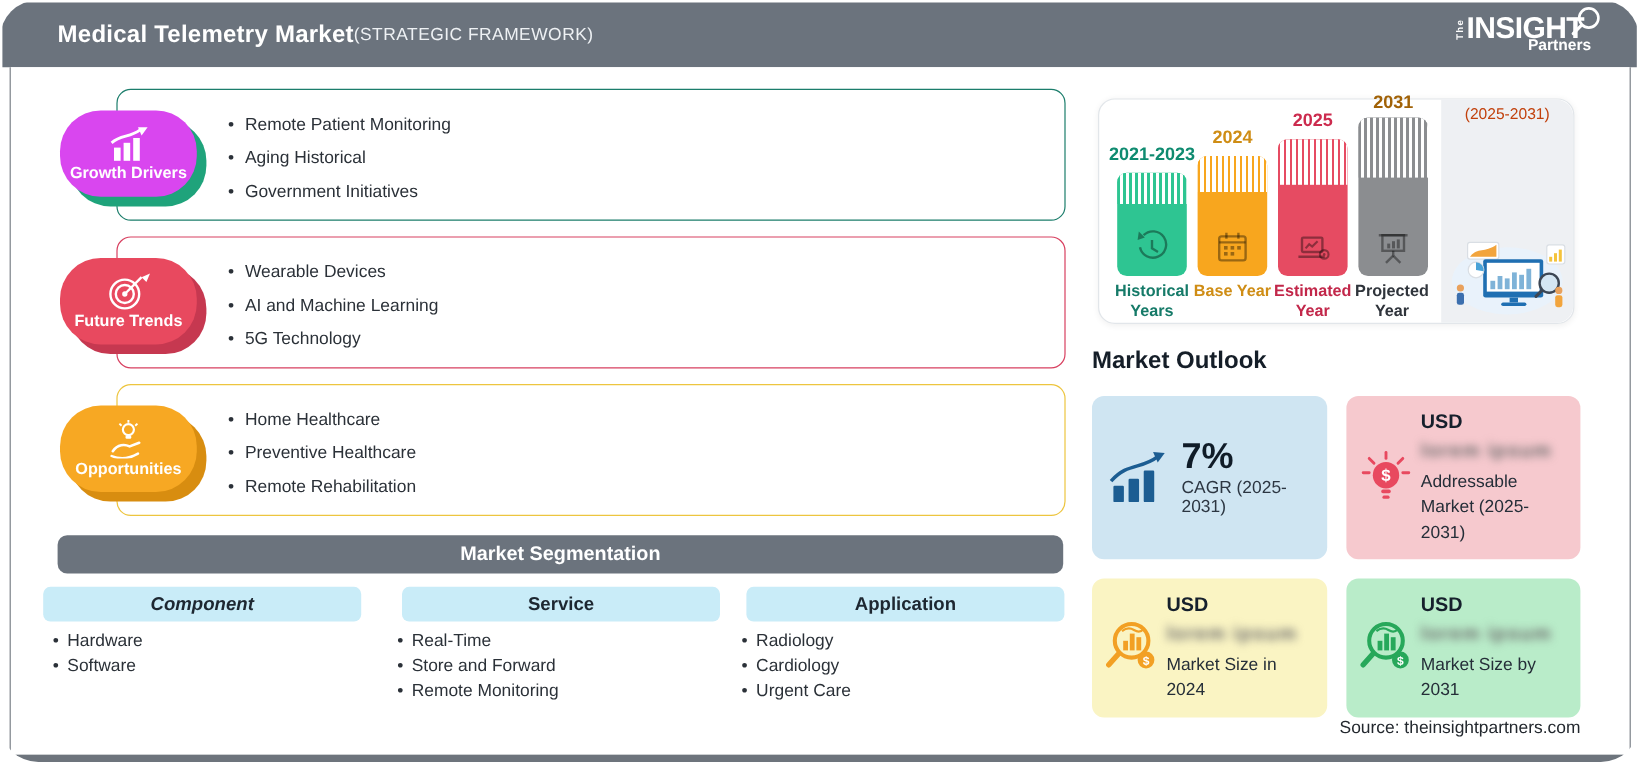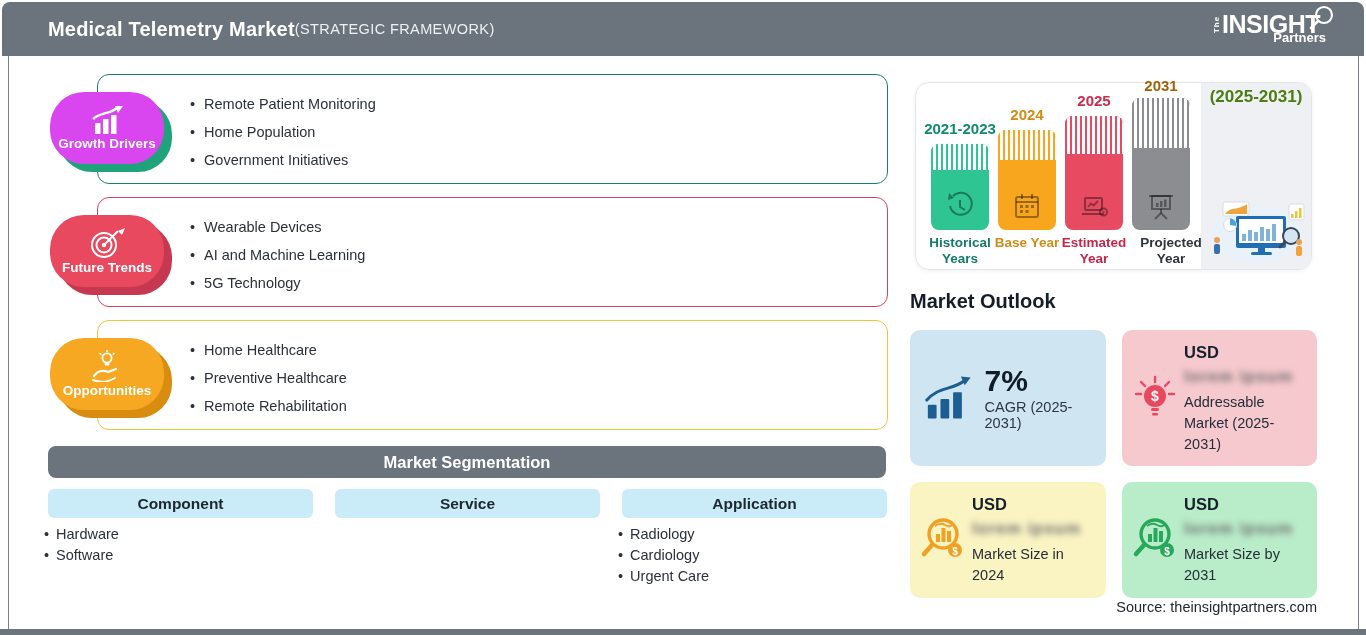--- a/index.html
+++ b/index.html
@@ -1,17 +1,17 @@
 <!DOCTYPE html>
 <html><head>
 <meta charset="utf-8">
 <style>
   html,body{margin:0;padding:0;background:#fff;}
   .page{position:relative;width:1366px;height:635px;background:#fff;overflow:hidden;
-        font-family:"Liberation Sans","DejaVu Sans",sans-serif;}
+        font-family:"Liberation Sans","DejaVu Sans",sans-serif;border-radius:32px;}
 
   
   .header{position:absolute;left:2px;top:2px;width:1362px;height:54px;background:#6b737d;
           border-radius:8px 8px 0 0;display:flex;align-items:center;}
   .header-title{margin-left:46px;font-size:20px;font-weight:bold;color:#fff;letter-spacing:.2px;}
   .header-sub{font-size:14.5px;color:#eef1f4;font-weight:500;letter-spacing:.4px;}
   .logo{position:absolute;right:44px;top:9px;color:#fff;margin-left:48px;}
   .logo-the{position:absolute;left:-14px;top:9px;transform:rotate(-90deg);font-size:8px;font-weight:bold;letter-spacing:1px;}
   .logo-insight{font-size:25px;font-weight:800;letter-spacing:-.5px;line-height:26px;}
   .logo-lens{position:absolute;right:-17px;top:-7px;}
@@ -40,32 +40,32 @@
   .fw-items{position:absolute;left:190px;list-style:none;margin:0;padding:0;}
   .fw-items.s0{top:92px;} .fw-items.s1{top:215px;} .fw-items.s2{top:338px;}
   .fw-items li{height:28px;line-height:24px;font-size:14.5px;color:#2b3138;}
   .fw-items li::before{content:"•";margin-right:9px;color:#2b3138;}
 
   
   .seg-bar{position:absolute;left:48px;top:446px;width:838px;height:32px;background:#6b737d;border-radius:8px;
            display:flex;align-items:center;justify-content:center;color:#fff;font-weight:bold;font-size:16.5px;}
   .seg-head{position:absolute;top:489px;width:265px;height:29px;background:#c9ecf8;border-radius:6px;
             display:flex;align-items:center;justify-content:center;font-weight:bold;font-size:15.5px;color:#1d2731;}
-  .seg-head.c0{left:48px;} .seg-head.c1{left:335px;} .seg-head.c2{left:622px;}
+  .seg-head.c0{left:36px;font-style:italic;} .seg-head.c1{left:335px;} .seg-head.c2{left:622px;}
   .seg-list{position:absolute;top:524px;list-style:none;margin:0;padding:0;}
   .seg-list.c0{left:44px;} .seg-list.c1{left:331px;} .seg-list.c2{left:618px;}
   .seg-list li{height:21px;line-height:20px;font-size:14.5px;color:#2b3138;}
   .seg-list li::before{content:"•";margin-right:7px;}
 
   
   .tl-card{position:absolute;left:915px;top:82px;width:395px;height:186px;background:#fff;
            border:1px solid #e2e6ea;border-radius:14px;box-shadow:0 1px 5px rgba(0,0,0,.06);}
   .tl-forecast{position:absolute;right:0;top:0;width:110px;height:186px;background:#eef0f3;border-radius:0 14px 14px 0;text-align:center;}
   .tl-forecast-title{margin-top:16px;font-weight:bold;font-size:15px;color:#2a313c;line-height:19px;white-space:pre-line;}
-  .tl-forecast-range{font-size:17px;font-weight:700;color:#4d7c0f;margin-top:4px;}
+  .tl-forecast-range{font-size:13px;font-weight:400;color:#c2410c;margin-top:4px;}
   .tl-illu{position:absolute;left:50%;bottom:5px;transform:translateX(-50%);}
   .tl-bar{position:absolute;width:58px;border-radius:8px;overflow:hidden;}
   .tl-bar .stripes{position:absolute;top:0;left:0;right:0;}
   .tl-bar .baricon{position:absolute;bottom:9px;left:50%;transform:translateX(-50%);}
   .tl-bar.b0{left:15px;top:61px;height:86px;background:#2ec592;}
   .tl-bar.b0 .stripes{height:26px;background:repeating-linear-gradient(90deg,#2ec592 0 2px,#fff 2px 5px);}
   .tl-bar.b1{left:82px;top:47px;height:100px;background:#f8a61e;}
   .tl-bar.b1 .stripes{height:30px;background:repeating-linear-gradient(90deg,#f8a61e 0 2px,#fff 2px 5px);}
   .tl-bar.b2{left:149px;top:33px;height:114px;background:#e64b62;}
   .tl-bar.b2 .stripes{height:38px;background:repeating-linear-gradient(90deg,#e64b62 0 2px,#fff 2px 5px);}
@@ -73,21 +73,21 @@
   .tl-bar.b3 .stripes{height:50px;background:repeating-linear-gradient(90deg,#8b8d90 0 2px,#fff 2px 5px);}
   .tl-year{position:absolute;width:90px;text-align:center;font-weight:bold;font-size:15px;}
   .tl-year.b0{left:-1px;top:37px;color:#0f8b70;}
   .tl-year.b1{left:66px;top:23px;color:#cf8d15;}
   .tl-year.b2{left:133px;top:9px;color:#cc2b4e;}
   .tl-year.b3{left:200px;top:-6px;color:#a16207;}
   .tl-blabel{position:absolute;top:152px;width:80px;text-align:center;font-weight:bold;font-size:13.5px;line-height:16px;}
   .tl-blabel.b0{left:4px;color:#157a68;}
   .tl-blabel.b1{left:71px;color:#cf8d15;}
   .tl-blabel.b2{left:138px;color:#c2274a;}
-  .tl-blabel.b3{left:215px;color:#2f343b;}
+  .tl-blabel.b3{left:204px;color:#2f343b;}
 
   
   .outlook-title{position:absolute;left:910px;top:290px;font-size:20px;font-weight:bold;color:#151e28;}
   .ol-card{position:absolute;border-radius:10px;}
   .ol-card.k0{left:910px;top:330px;width:196px;height:136px;background:#cfe5f2;display:flex;align-items:center;}
   .ol-value{font-size:30px;font-weight:bold;color:#101c28;line-height:30px;}
   .ol-sub{font-size:14.5px;color:#2c3642;margin-top:3px;}
   .ol-card.k1{left:1122px;top:330px;width:195px;height:136px;background:#f6c9ce;}
   .ol-card.k2{left:910px;top:482px;width:196px;height:116px;background:#faf4c3;}
   .ol-card.k3{left:1122px;top:482px;width:195px;height:116px;background:#b9ecc9;}
@@ -165,41 +165,46 @@
         <line x1="27.5" y1="3" x2="25.7" y2="4.8" stroke="#fff" stroke-width="1.6"></line>
         <path d="M7 26 C 11 20 17 20 21 22 L 29 19" fill="none" stroke="#fff" stroke-width="2.2" stroke-linecap="round"></path>
         <path d="M6 30 C 13 33 21 32 28 28" fill="none" stroke="#fff" stroke-width="2" stroke-linecap="round"></path>
       </svg>
       <span class="blabel">Opportunities</span>
     </div>
   </div>
 
   <ul class="fw-items s0">
     <li>Remote Patient Monitoring</li>
-    <li>Home Population</li>
+    <li>Aging Historical</li>
     <li>Government Initiatives</li>
   </ul>
   <ul class="fw-items s1">
     <li>Wearable Devices</li>
     <li>AI and Machine Learning</li>
     <li>5G Technology</li>
   </ul>
   <ul class="fw-items s2">
     <li>Home Healthcare</li>
     <li>Preventive Healthcare</li>
     <li>Remote Rehabilitation</li>
   </ul>
 
   <div class="seg-bar">Market Segmentation</div>
   <div class="seg-head c0">Component</div>
   <div class="seg-head c1">Service</div>
   <div class="seg-head c2">Application</div>
   <ul class="seg-list c0">
     <li>Hardware</li>
     <li>Software</li>
+  </ul>
+  <ul class="seg-list c1">
+    <li>Real-Time</li>
+    <li>Store and Forward</li>
+    <li>Remote Monitoring</li>
   </ul>
   <ul class="seg-list c2">
     <li>Radiology</li>
     <li>Cardiology</li>
     <li>Urgent Care</li>
   </ul>
 
   <div class="tl-card">
     <div class="tl-forecast">
       <div class="tl-forecast-range">(2025-2031)</div>

